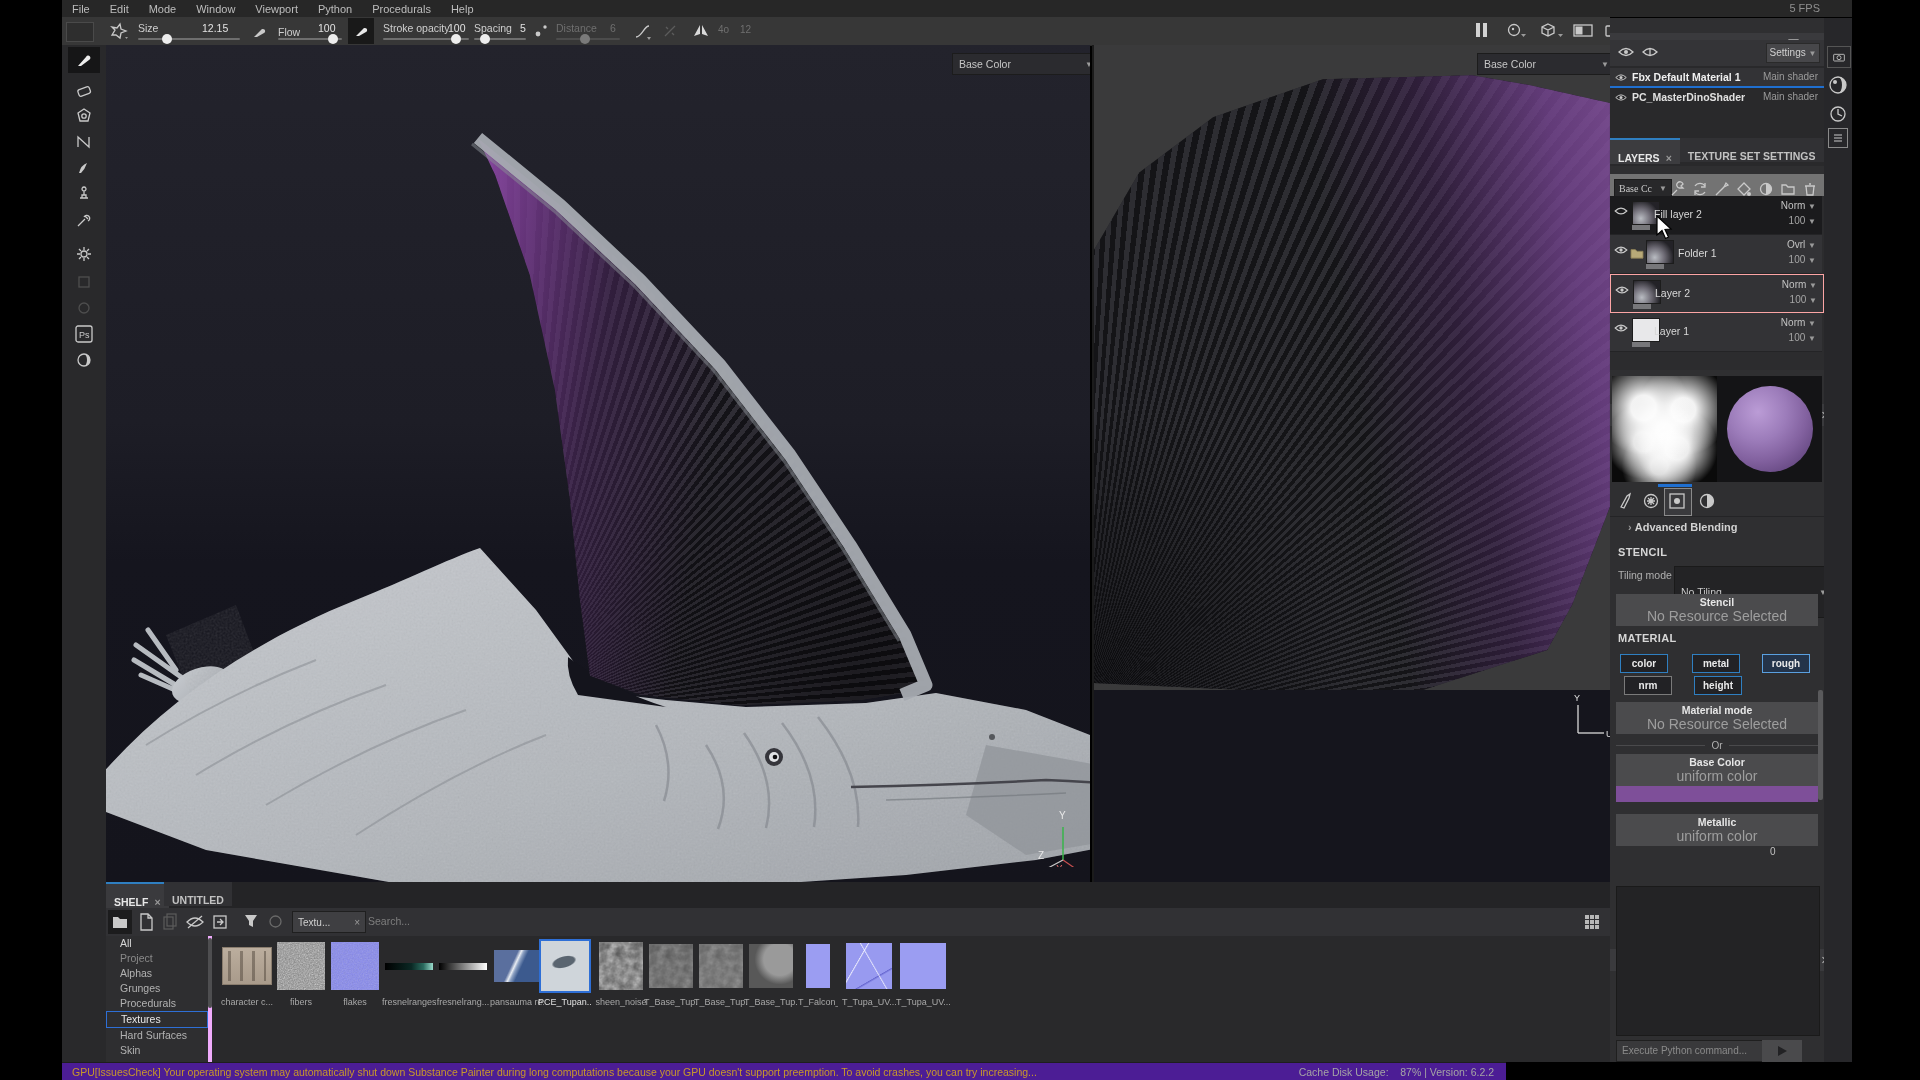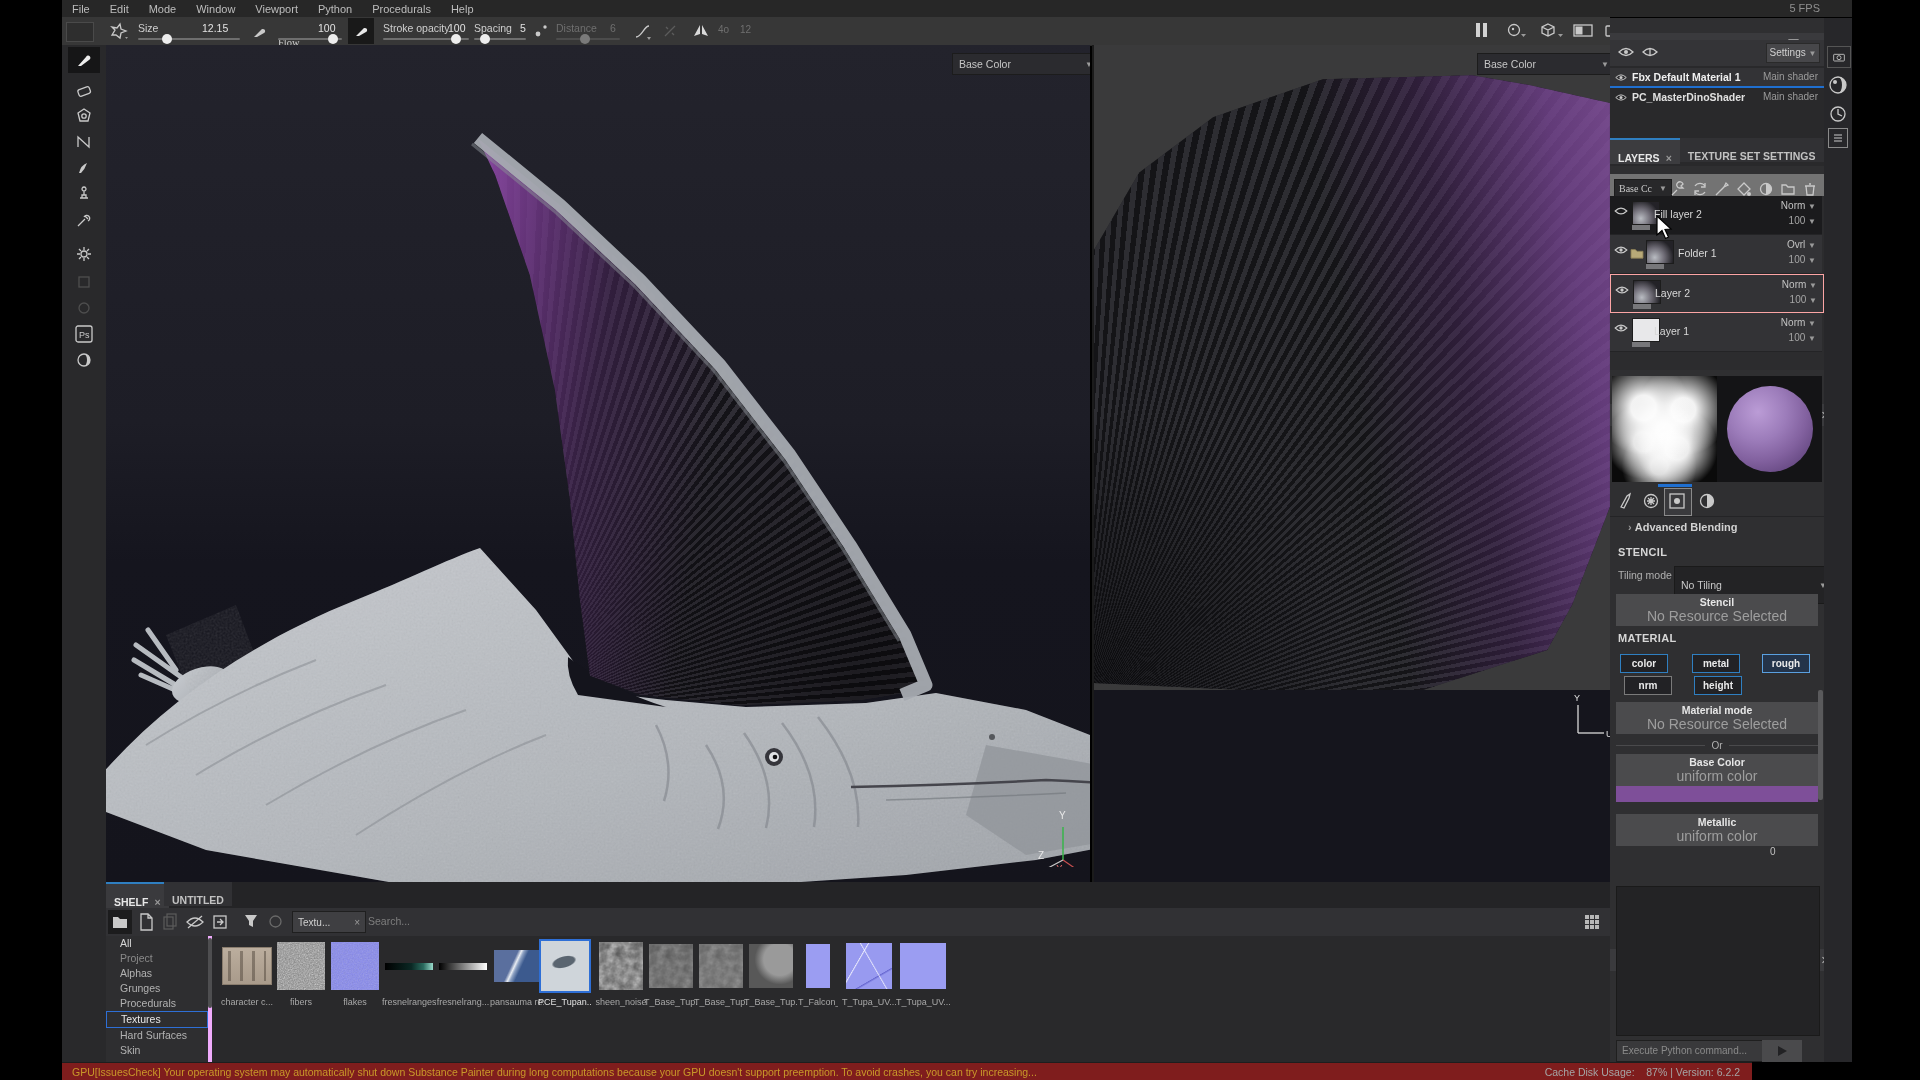--- a/index.html
+++ b/index.html
@@ -53,21 +53,21 @@
   .lrow .op{position:absolute;right:6px;top:19px;font-size:10px;color:#a5a5a5;}
   .lthumb{position:absolute;left:22px;top:5px;width:26px;height:22px;background:radial-gradient(circle at 30% 75%, #b9bcc2 0%, #6d6a74 40%, #232227 75%);border:1px solid #1c1c1c;}
   .lbar{position:absolute;left:22px;top:29px;width:18px;height:5px;background:#77777a;}
   .leye{position:absolute;left:4px;top:10px;}
   .tab{height:24px;display:flex;align-items:flex-end;padding:0 8px;font-size:10.5px;}
   .shelf{left:106px;top:882px;width:1504px;height:180px;background:#f0abfc;}
   .sh-item{position:absolute;top:934px;width:54px;text-align:center;}
   .sh-item .lab{font-size:9px;color:#a8a8a8;margin-top:3px;white-space:nowrap;overflow:hidden;}
   .thumbwrap{height:56px;display:flex;align-items:center;justify-content:center;}
   .cat{height:15px;line-height:15px;font-size:10.5px;color:#b2b2b2;padding-left:14px;}
-  .statusbar{left:62px;top:1062px;width:1690px;height:18px;background:#7f1d1d;border-top:1px solid #1e1e1e;display:flex;align-items:center;}
+  .statusbar{left:62px;top:1062px;width:1444px;height:18px;background:#4c1d95;border-top:1px solid #1e1e1e;display:flex;align-items:center;}
   .warn{font-size:10.5px;color:#c9992a;padding-left:10px;white-space:pre;}
   .sinfo{margin-left:auto;font-size:10.5px;color:#a5a5a5;padding-right:12px;white-space:pre;}
   .icn{stroke:#c9c9c9;fill:none;stroke-width:1.3;}
   .icnf{fill:#c9c9c9;stroke:none;}
   svg{display:block;}
 </style>
 </head>
 <body>
 
 <div id="screen">
@@ -94,21 +94,21 @@
     <span class="p tlabel" style="left:76px;top:5px;">Size</span>
     <span class="p tval" style="left:140px;top:5px;">12.15</span>
     <div class="p track" style="left:76px;top:21px;width:102px;">
         <div class="handle" style="left:24px;"></div>
       </div>
 
     <svg class="p" style="left:190px;top:8px;" width="14" height="14" viewBox="0 0 14 14">
         <path d="M2,12 L9,5 a2.2,2.2 0 1 1 3,3 L5,12 z" class="icnf"></path>
       </svg>
 
-    <span class="p tlabel" style="left:216px;top:20px;font-family:Liberation Serif, serif;">Flow</span>
+    <span class="p tlabel" style="left:216px;top:9px;">Flow</span>
     <span class="p tval" style="left:256px;top:5px;">100</span>
     <div class="p track" style="left:216px;top:21px;width:64px;">
         <div class="handle" style="left:50px;"></div>
       </div>
 
     <div class="p" style="left:286px;top:1px;width:26px;height:26px;background:#191919;">
       <svg style="margin:6px 0 0 6px;" width="14" height="14" viewBox="0 0 14 14">
           <path d="M2,12 L9,5 a2.2,2.2 0 1 1 3,3 L5,12 z" fill="#e8e8e8"></path>
         </svg>
     </div>
@@ -488,21 +488,21 @@
       <svg class="p" style="left:88px;top:4px;" width="18" height="18" viewBox="0 0 18 18">
           <circle cx="9" cy="9" r="6.5" class="icn"></circle>
           <path d="M9,2.5 a6.5,6.5 0 0 1 0,13 z" class="icnf"></path>
         </svg>
     </div>
     <div class="p" style="left:0;top:498px;width:214px;height:22px;border-top:1px solid #242426;">
       <span style="position:absolute;left:18px;top:4px;font-size:11px;font-weight:bold;color:#d2d2d2;"><span style="color:#9a9a9a;">›</span>&nbsp;<span>Advanced Blending</span></span>
     </div>
     <div class="p secthead" style="left:8px;top:528px;">STENCIL</div>
     <span class="p" style="left:8px;top:551px;font-size:10.5px;color:#b0b0b0;">Tiling mode</span>
-    <div class="p" style="left:64px;top:548px;width:146px;height:18px;background:#232325;border:1px solid #1a1a1a;font-size:10.5px;color:#c8c8c8;display:flex;align-items:center;justify-content:space-between;padding:9px 6px;">
+    <div class="p" style="left:64px;top:548px;width:146px;height:18px;background:#232325;border:1px solid #1a1a1a;font-size:10.5px;color:#c8c8c8;display:flex;align-items:center;justify-content:space-between;padding:16px 6px;">
         <span>No Tiling</span>
         <span class="chev">▼</span>
       </div>
     <div class="p btn2" style="left:6px;top:576px;width:202px;">
       <span class="bt">Stencil</span>
       <span class="bs">No Resource Selected</span>
     </div>
     <div class="p secthead" style="left:8px;top:614px;">MATERIAL</div>
     <div class="chanbtn" style="left:10px;top:636px;">color</div>
     <div class="chanbtn" style="left:82px;top:636px;">metal</div>

